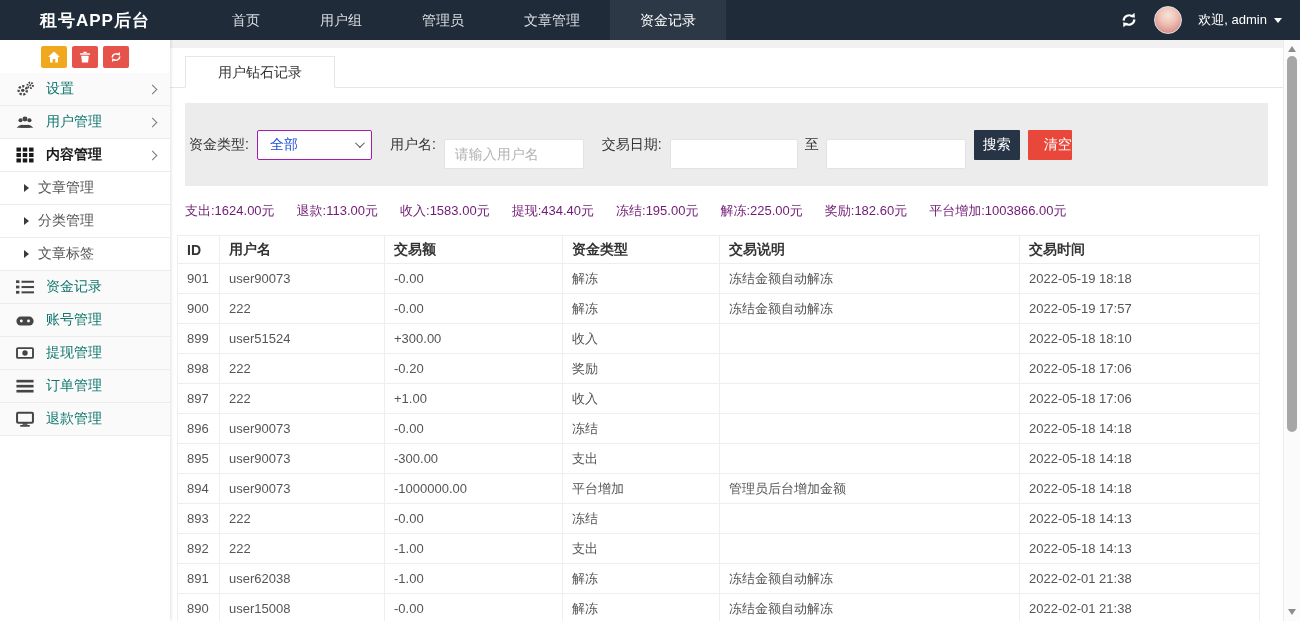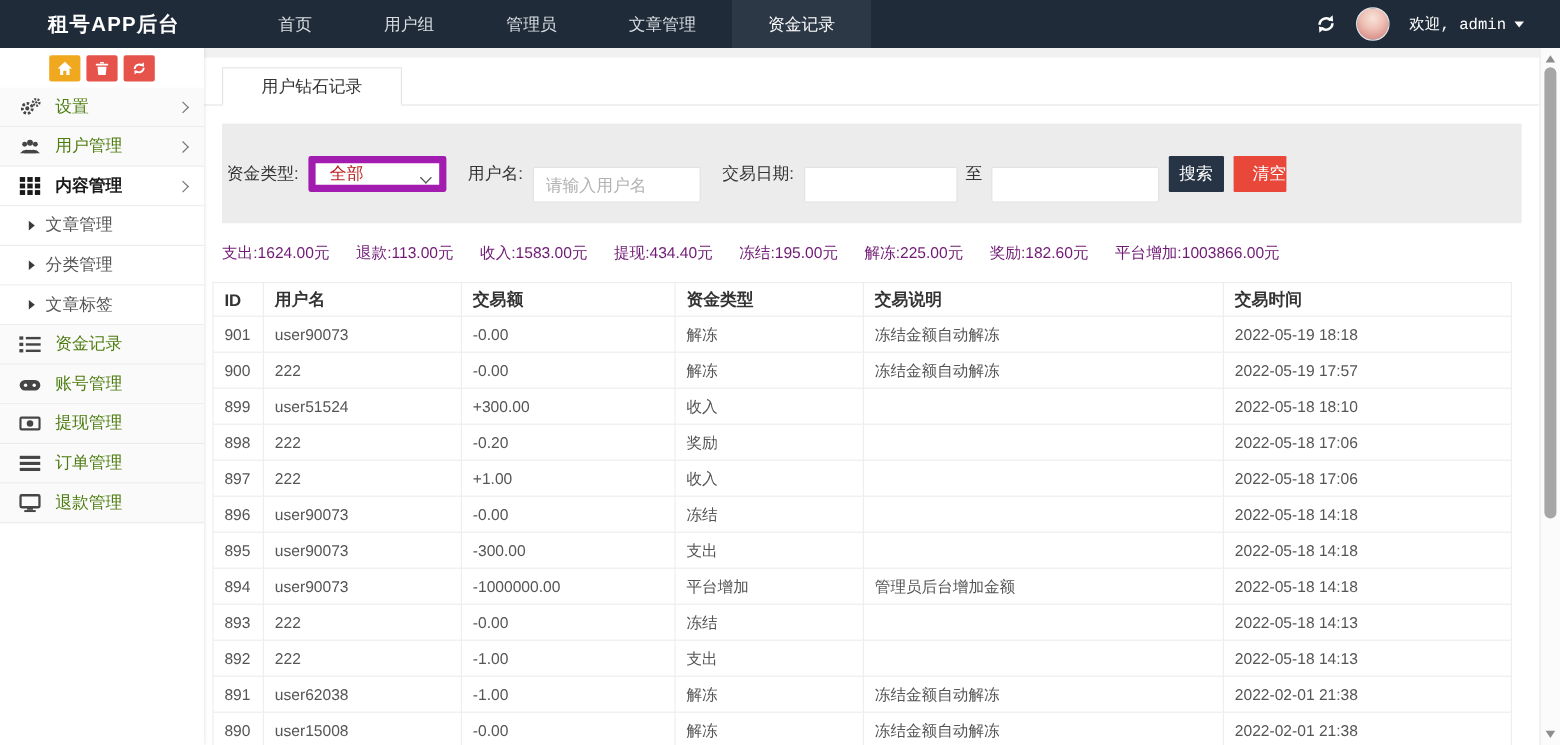--- a/index.html
+++ b/index.html
@@ -9,56 +9,56 @@
     background:#f1f1f1; position:relative; color:#333;
   }
 
   
   .navbar { position:absolute; top:0; left:0; width:1300px; height:40px;
     background:#1f2b38; display:flex; align-items:center; z-index:10; }
   .brand { color:#fff; font-size:17px; font-weight:bold; padding:0 24px 0 40px; letter-spacing:1px; }
   .nav-menu { display:flex; height:40px; margin-left:28px; }
   .nav-item { color:#d9dee3; font-size:14px; line-height:40px; padding:0 30px; cursor:pointer; }
   .nav-item.active { background:#2c3845; color:#fff; }
-  .nav-right { margin-left:auto; display:flex; align-items:center; gap:16px; padding-right:30px;font-family:Liberation Mono, monospace; }
+  .nav-right { margin-left:auto; display:flex; align-items:center; gap:16px; padding-right:18px; }
   .refresh-btn { width:18px; height:18px; cursor:pointer; display:flex; }
   .avatar { width:28px; height:28px; border-radius:50%; cursor:pointer;
     background: radial-gradient(circle at 50% 32%, #f7e3da 0%, #efc1b6 40%, #dc9a93 72%, #c47f7c 100%);
     border:1px solid #dfe3e6; }
   .welcome { color:#fff; font-size:13px; display:flex; align-items:center; gap:7px; cursor:pointer; }
   .caret-down { width:0; height:0; border-left:4px solid transparent; border-right:4px solid transparent; border-top:5px solid #fff; }
 
   
   .sidebar { position:absolute; top:40px; left:0; width:170px; height:581px;
     background:#fff; box-shadow:1px 0 3px rgba(0,0,0,.12); z-index:5; }
   .quick-buttons { height:33px; display:flex; align-items:center; justify-content:center; gap:5px; background:#fff; }
   .qbtn { width:26px; height:22px; border:none; border-radius:2px; display:flex; align-items:center; justify-content:center; cursor:pointer; }
   .qbtn svg { width:12px; height:12px; }
   .menu-item { height:33px; display:flex; align-items:center; padding:0 14px 0 16px;
-    background:#fafafa; border-bottom:1px solid #ececec; font-size:14px; color:#4d7c0f; cursor:pointer; }
+    background:#fafafa; border-bottom:1px solid #ececec; font-size:14px; color:#0f766e; cursor:pointer; }
   .menu-item .micon { width:22px; display:flex; justify-content:flex-start; margin-right:8px; }
   .menu-item .micon svg { width:18px; height:16px; }
   .menu-item.active { background:#fff; font-weight:bold; color:#1a1a1a; }
   .menu-item.sub { background:#fff; padding-left:24px; color:#555; font-size:14px; }
   .chev { margin-left:auto; width:7px; height:7px; border-right:1.7px solid #777; border-top:1.7px solid #777; transform:rotate(45deg); }
   .bullet { width:0; height:0; border-left:5px solid #3a3a3a; border-top:4px solid transparent; border-bottom:4px solid transparent; margin-right:9px; }
 
   
   .main { position:absolute; top:40px; left:170px; right:0; height:581px; background:#f1f1f1; }
   .panel { position:absolute; top:8px; left:0; right:17px; bottom:0; background:#fff; overflow:hidden; }
 
   .tab-row { height:40px; border-bottom:1px solid #e6e6e6; padding-left:15px; display:flex; align-items:flex-end; }
   .tab { height:32px; line-height:31px; padding:0 32px; background:#fff; font-size:14px; color:#333;
     border:1px solid #e6e6e6; border-bottom:1px solid #fff; margin-bottom:-1px; cursor:pointer;margin-top:42px; }
 
   .filter { margin:15px 15px 0; background:#ececec; padding:17px 10px 17px 4px;
     display:flex; align-items:center; font-size:14px; color:#333; }
   .f-label { margin-right:8px; white-space:nowrap; }
-  .select-box { position:relative; width:115px; height:30px; background:#fff; border:6px solid #a21caf;
-    border-radius:2px; margin-right:18px; display:flex; align-items:center; padding:0 22px 0 12px; cursor:pointer; font-size:14px; color:#b91c1c; }
+  .select-box { position:relative; width:115px; height:30px; background:#fff; border:1px solid #a21caf;
+    border-radius:2px; margin-right:18px; display:flex; align-items:center; padding:0 22px 0 12px; cursor:pointer; font-size:14px; color:#1d4ed8; }
   .select-chev { position:absolute; right:9px; top:10px; width:7px; height:7px;
     border-right:1.6px solid #555; border-bottom:1.6px solid #555; transform:rotate(45deg) translateY(-2px); }
   .filter input { height:30px; border:1px solid #e3e3e3; border-radius:2px; background:#fff;
     padding:0 10px; font-size:14px; color:#000000; outline:none; font-family:Liberation Sans, sans-serif;margin-top:19px; }
   .filter input::placeholder { color:#b2b2b2; }
   .in-user { width:140px; margin-right:18px; }
   .in-date1 { width:128px; }
   .to-label { margin:0 7px; }
   .in-date2 { width:140px; }
   .btn { height:30px; border:none; color:#fff; font-size:14px; cursor:pointer; font-family:inherit; border-radius:1px;text-align:center; }

